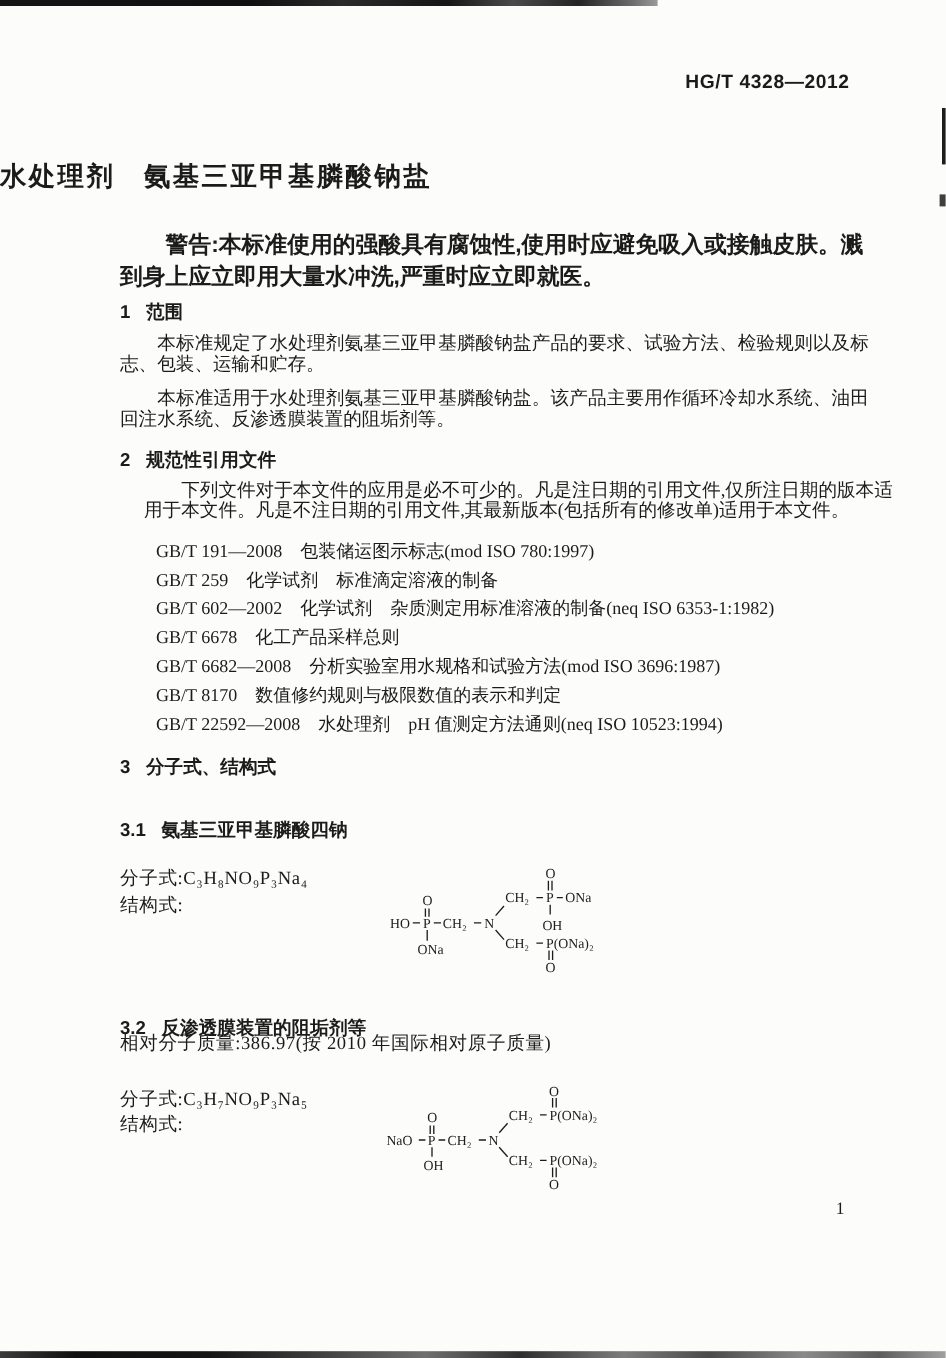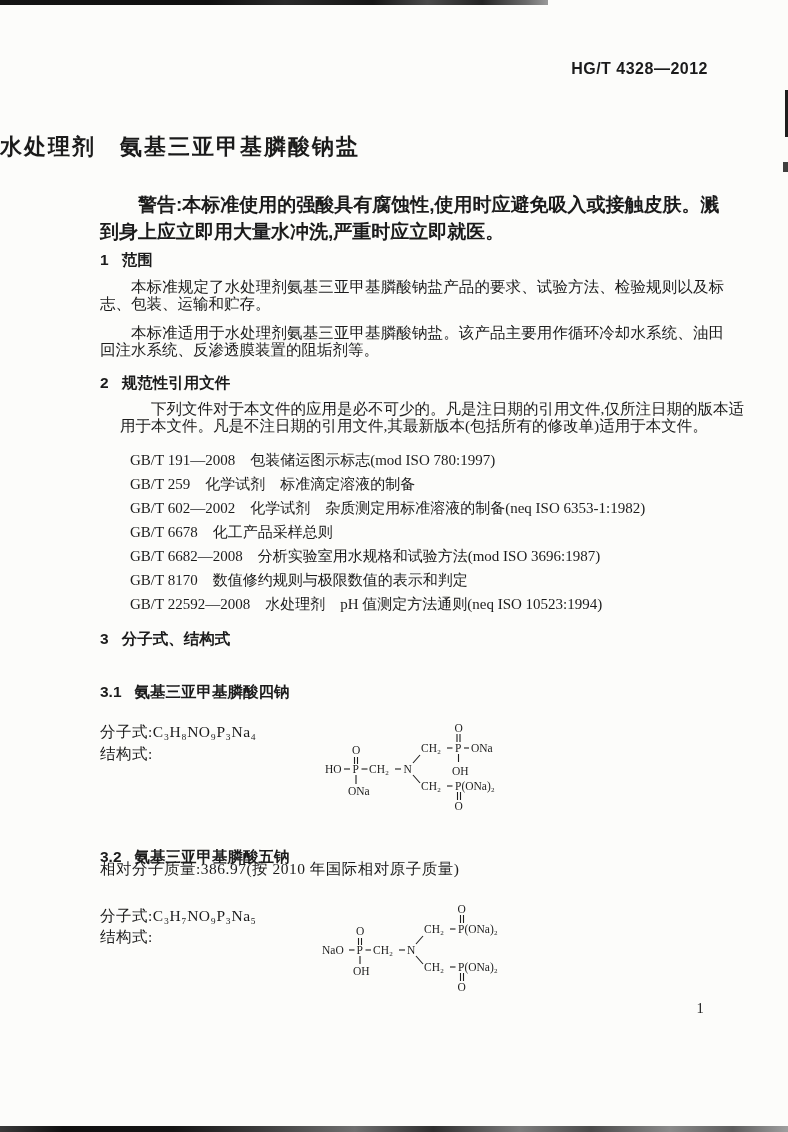--- a/index.html
+++ b/index.html
@@ -155,21 +155,21 @@
   <line x1="147" y1="72" x2="152.5" y2="72"></line>
   <text x="155" y="76">P(ONa)₂</text>
   <line x1="157.5" y1="78" x2="157.5" y2="86"></line>
   <line x1="160.5" y1="78" x2="160.5" y2="86"></line>
   <text x="154.5" y="96">O</text>
 </svg>
 
 <div class="abs formula-line mass1">相对分子质量:386.97(按 2010 年国际相对原子质量)</div>
 
 <div class="abs sec-heading h32">
-  <span class="sec-num">3.2</span><span>氨基三亚甲基膦酸五钠</span>
+  <span class="sec-num">3.2</span><span>反渗透膜装置的阻垢剂等</span>
 </div>
 <div class="abs formula-line formula2">分子式:C₃H₇NO₉P₃Na₅</div>
 <div class="abs formula-line structlab2">结构式:</div>
 
 <svg class="abs struct-svg svg2" width="260" height="110" viewBox="0 0 260 110">
   <text x="22" y="57">NaO</text>
   <line x1="49" y1="53" x2="54.5" y2="53"></line>
   <text x="56.5" y="57">P</text>
   <line x1="58.5" y1="41" x2="58.5" y2="48"></line>
   <line x1="61.5" y1="41" x2="61.5" y2="48"></line>

